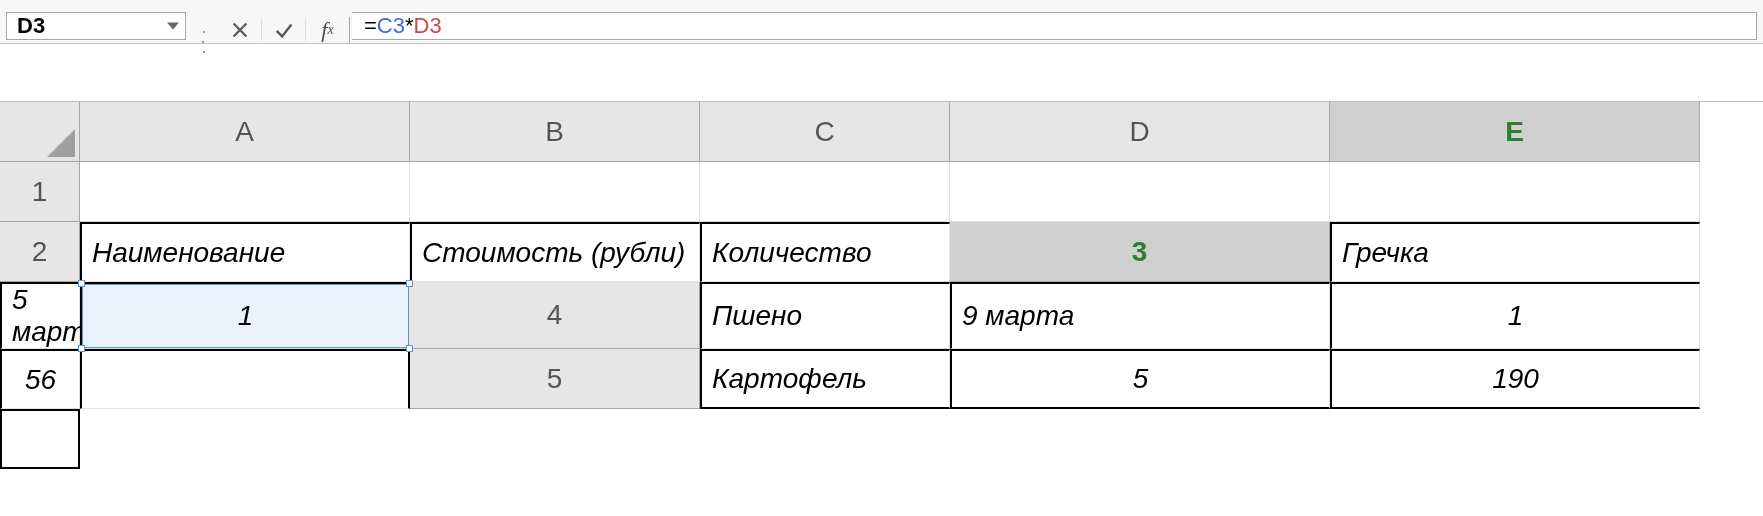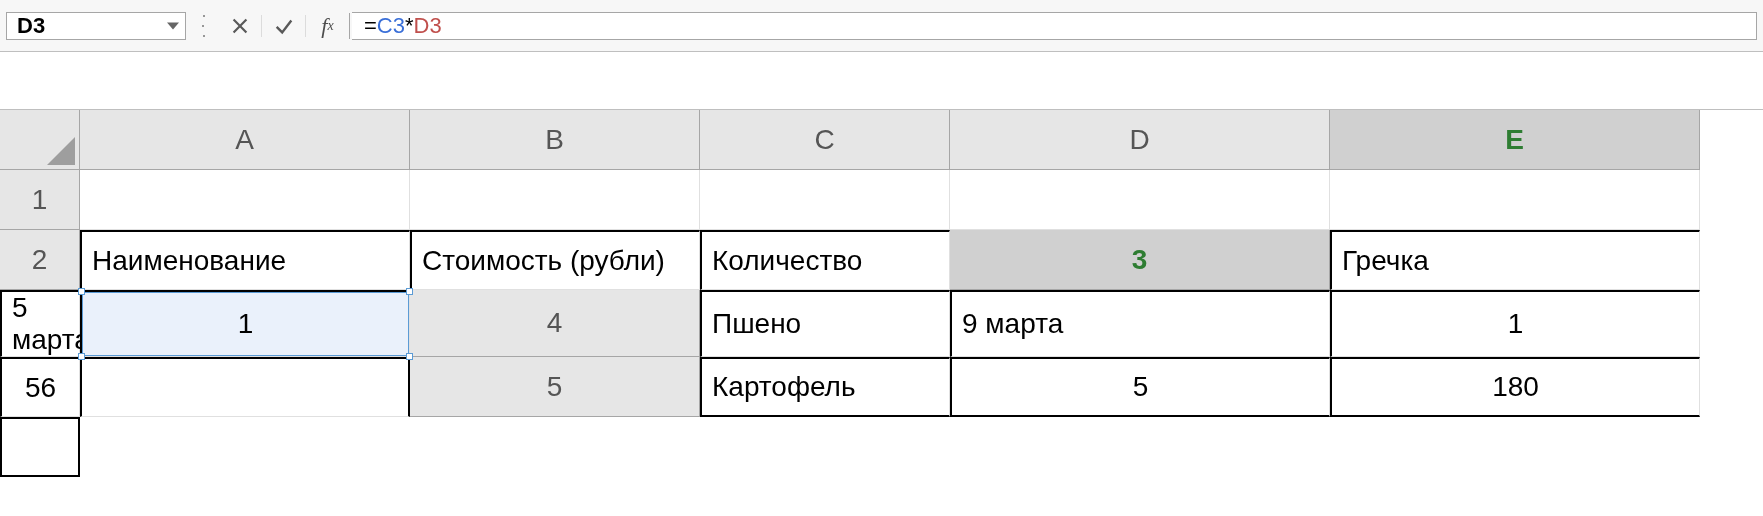--- a/index.html
+++ b/index.html
@@ -17,22 +17,22 @@
   body{
     margin:0;
     font-family:"Segoe UI",Arial,sans-serif;
     font-size:16px;
     background:#fff;
     color:#000;
   }
   
   .formula-bar{
     display:flex;
-    align-items:center;
-    height:52px;
+    align-items:flex-end;
+    height:44px;
     border-bottom:1px solid var(--grid-border);
     background:#f7f7f7;
   }
   .name-box{
     width:180px;
     background:#fff;
     border:1px solid #a6a6a6;
     margin:3px 4px 3px 6px;
     display:flex;
     align-items:center;
@@ -93,21 +93,21 @@
   }
   .hdr.sel, .rowhdr.sel{background:var(--header-sel);color:var(--green);font-weight:700;}
   .rowhdr{justify-content:center;}
   .cell{
     border-right:1px solid #e0e0e0;border-bottom:1px solid #e0e0e0;
     display:flex;align-items:center;padding:0 10px;min-height:60px;
   }
   .cell.num{justify-content:center;}
   .cell.bt{border-top:2px solid var(--thick-border);}
   .cell.bb{border-bottom:2px solid var(--thick-border);}
-  .cell.bl{border-left:2px solid var(--thick-border);}
+  .cell.bl{border-left:2px solid var(--thick-border);font-style:italic;}
   .cell.br{border-right:2px solid var(--thick-border);}
   
   
   .ref-box-blue{
     position:relative;background:#eaf1fb;
   }
   .ref-box-blue::before{
     content:"";position:absolute;inset:0;border:1.5px solid var(--blue-sel);pointer-events:none;
   }
   .ref-box-blue::after, .ref-box-red::after{ 
@@ -222,18 +222,18 @@
     </div>
 
   <div class="rowhdr">5</div>
   <div class="cell bt bb bl">
       <span>Картофель</span>
     </div>
   <div class="cell bt bb bl num">
       <span>5</span>
     </div>
   <div class="cell bt bb bl num">
-      <span>180</span>
+      <span>190</span>
     </div>
   <div class="cell bt bb bl br">
       <span></span>
     </div>
 </div>
 
 </body></html>

